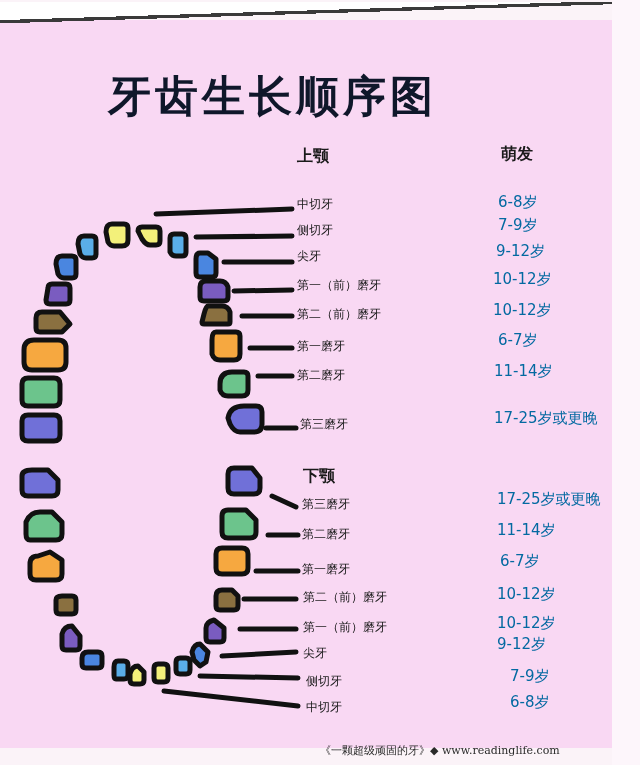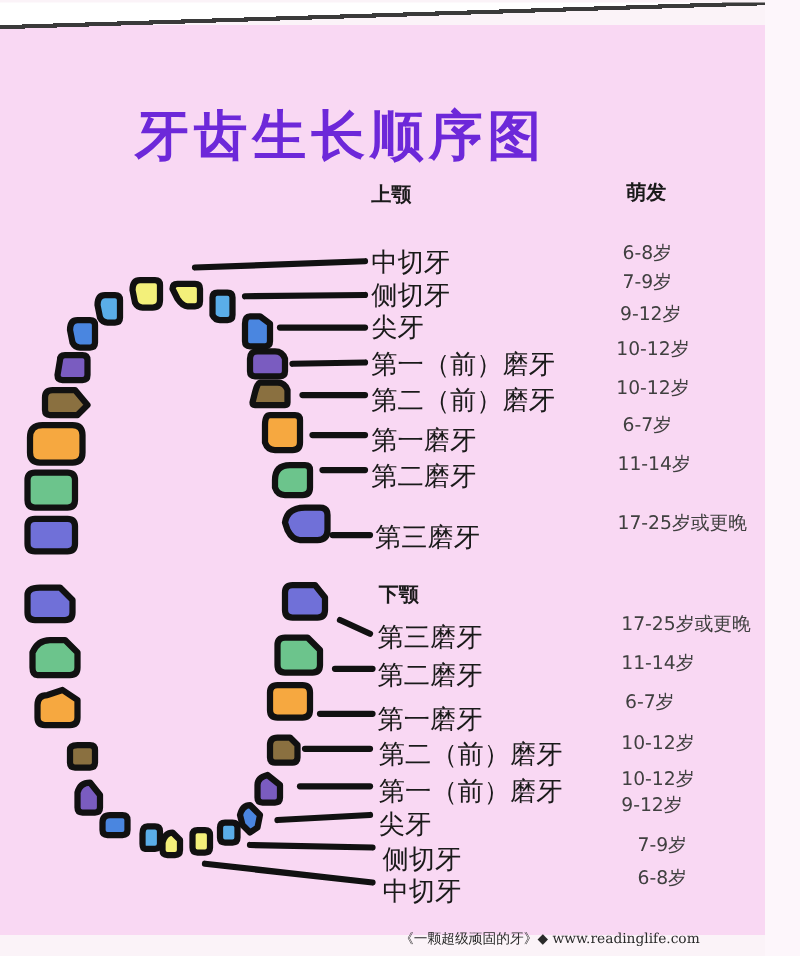--- a/index.html
+++ b/index.html
@@ -14,32 +14,32 @@
   }
   .top-edge {
     position: absolute; left: 0; top: 2px; width: 612px; height: 22px;
     background: linear-gradient(178.2deg, #ffffff 0 44%, #3a3a3a 44% 52%, transparent 52%);
   }
   .right-edge {
     position: absolute; left: 612px; top: 0; width: 28px; height: 765px;
     background: #fdf6fb;
   }
   .title {
-    position: absolute; left: 108px; top: 80px;
-    font-size: 43px; letter-spacing: 4px; color: #6d28d9; font-weight: bold;
+    position: absolute; left: 108px; top: 68px;
+    font-size: 43px; letter-spacing: 4px; color: #0f172a; font-weight: bold;
     font-family: "DejaVu Sans", sans-serif;
     white-space: nowrap;
   }
   .lbl {
-    position: absolute; font-size: 21px; color: #1a1a1a; white-space: nowrap;
+    position: absolute; font-size: 12px; color: #1a1a1a; white-space: nowrap;
     font-family: "DejaVu Sans", sans-serif;
   }
   .hdr { font-weight: bold; font-size: 16px; }
   .age {
-    position: absolute; font-size: 15px; color: #404040; white-space: nowrap;
+    position: absolute; font-size: 15px; color: #0369a1; white-space: nowrap;
     font-family: "DejaVu Sans", sans-serif;
     text-align: right;
   }
   .footer {
     position: absolute; left: 320px; top: 743px; font-size: 11px; color: #2a2a2a;
     white-space: nowrap; font-family: "DejaVu Serif", serif;
   }
   svg.art { position: absolute; left: 0; top: 0; }
 </style>
 </head>

